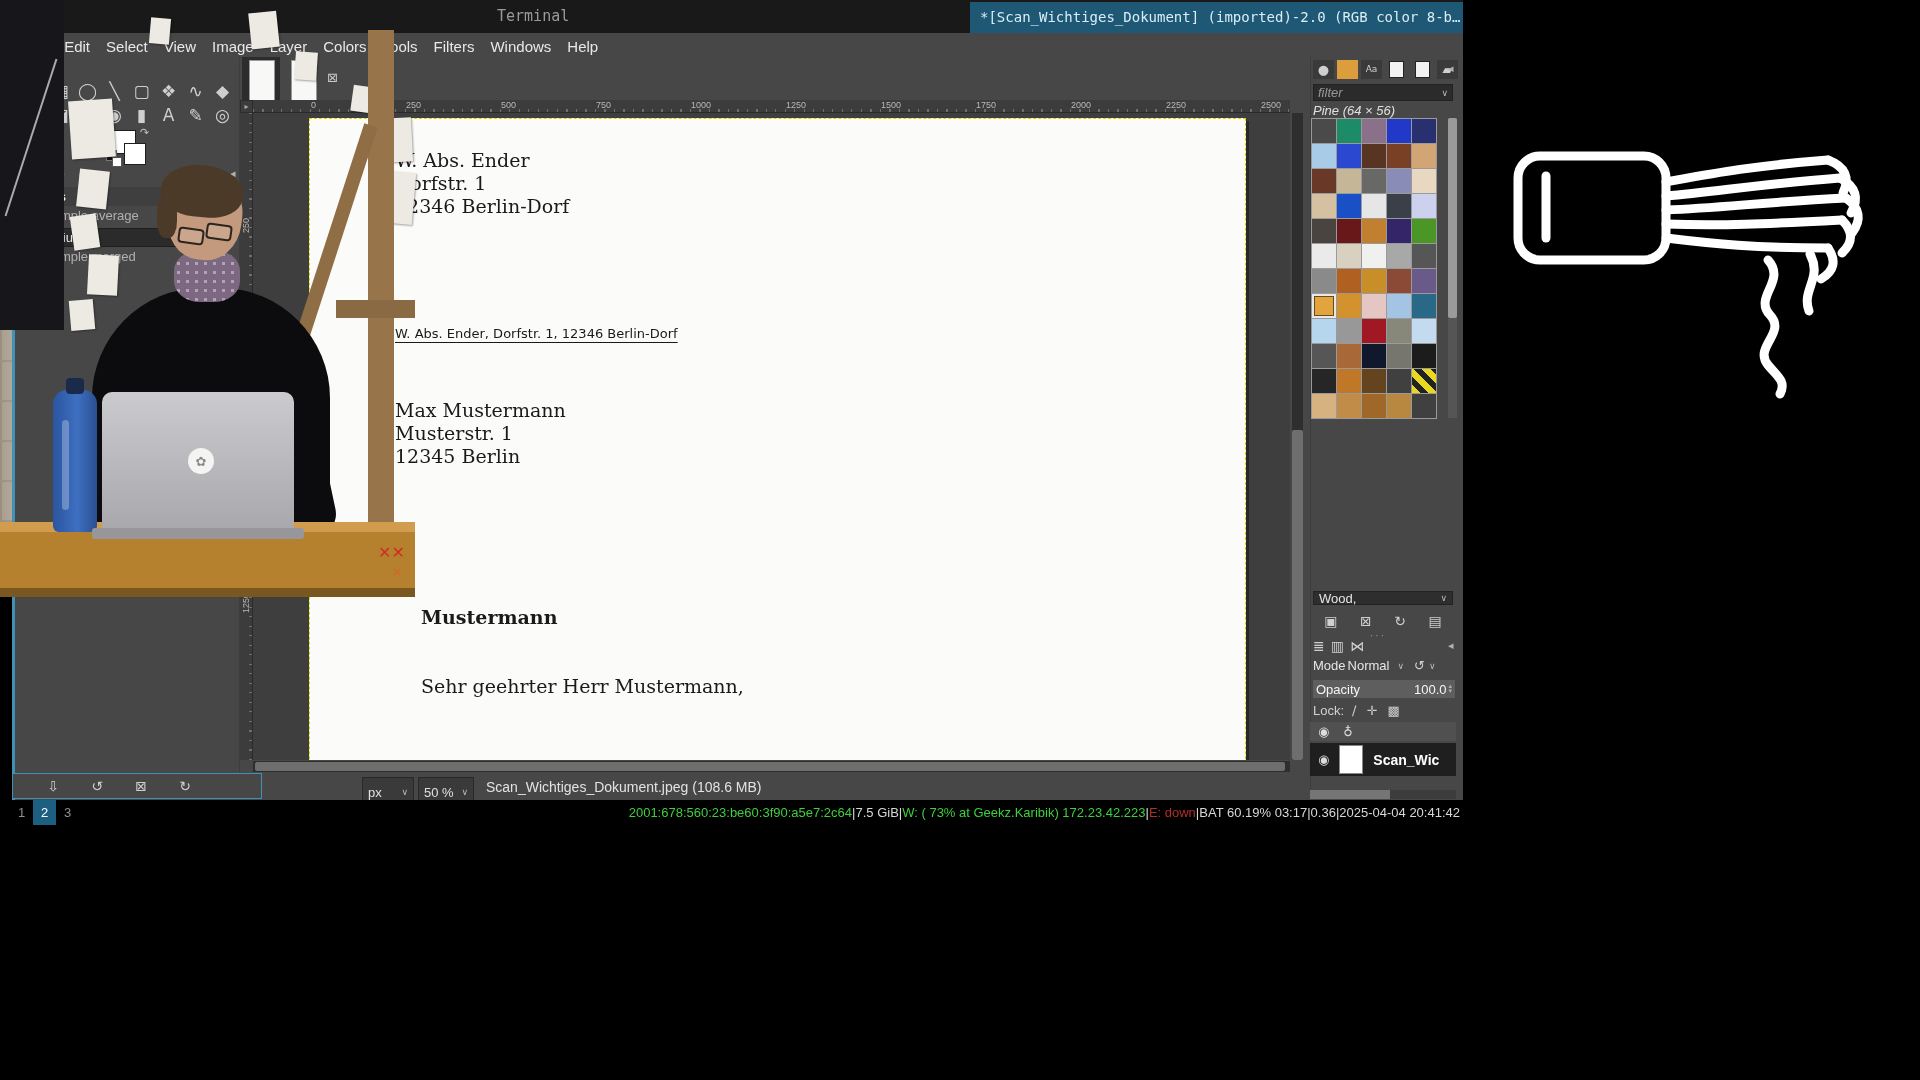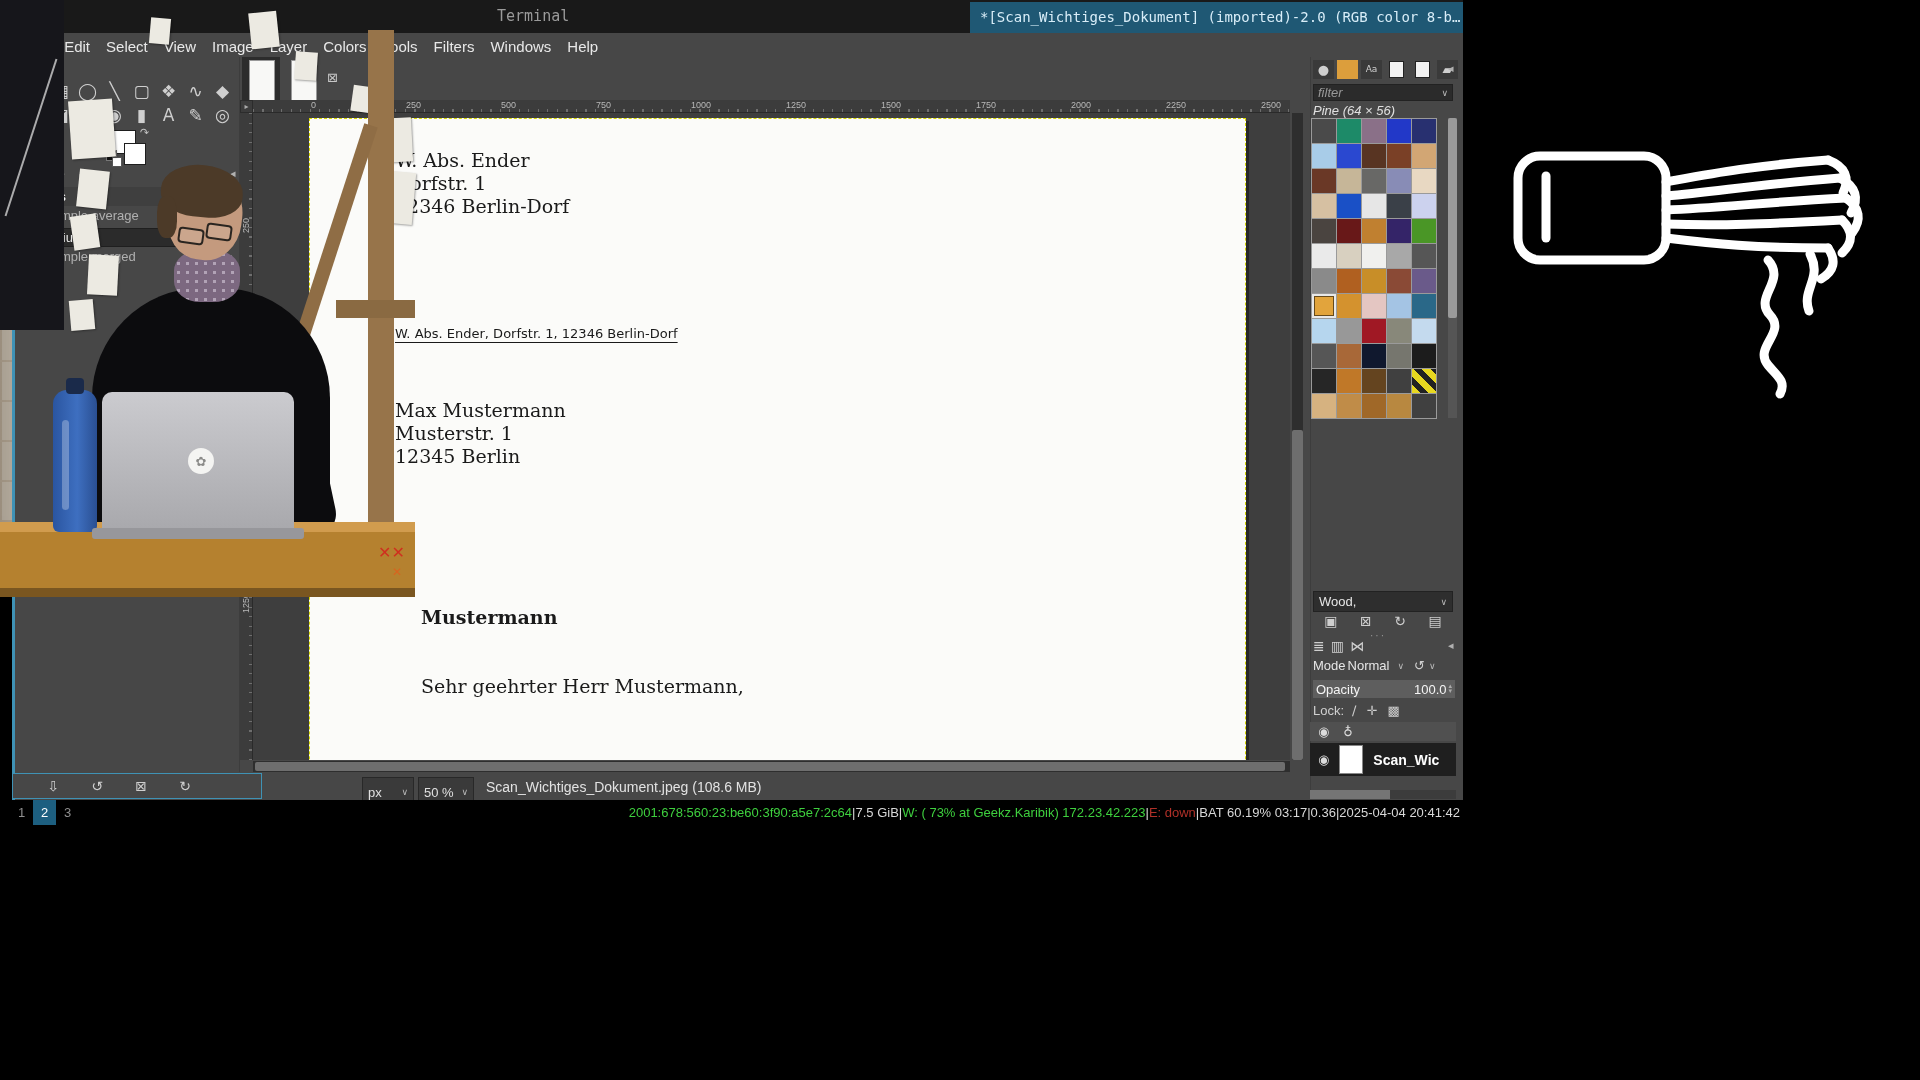--- a/index.html
+++ b/index.html
@@ -92,21 +92,21 @@
               display:flex;align-items:center;justify-content:space-between;padding:0 4px;box-sizing:border-box;}
   #filter-box span:first-child{font-style:italic;color:#999;font-size:13px;}
   #pattern-name{left:1313px;top:103px;font-style:italic;font-size:13px;color:#e0e0e0;}
   #pat-grid{left:1311px;top:118px;display:grid;grid-template-columns:repeat(5,24px);grid-auto-rows:24px;
             gap:1px;background:#9a9a9a;padding:1px;}
   .pat{width:24px;height:24px;}
   .pat.selected{outline:2px solid #e8e8e8;outline-offset:-2px;box-shadow:inset 0 0 0 3px rgba(0,0,0,.55);}
   .pat.warn{background:repeating-linear-gradient(45deg,#e8d820 0 6px,#222 6px 12px);}
   #pat-scroll{left:1448px;top:118px;width:9px;height:300px;background:#555;}
   #pat-scroll-thumb{left:1448px;top:118px;width:9px;height:200px;background:#9a9a9a;border-radius:2px;}
-  #wood-select{left:1313px;top:591px;width:140px;height:21px;background:#2e2e2e;border:1px solid #222;
+  #wood-select{left:1313px;top:591px;width:140px;height:14px;background:#2e2e2e;border:1px solid #222;
                display:flex;align-items:center;justify-content:space-between;padding:0 5px;box-sizing:border-box;
                color:#e6e6e6;font-size:13px;}
   #pat-actions{left:1313px;top:613px;width:140px;display:flex;justify-content:space-around;}
   #pat-actions .gi{font-size:14px;}
   #dock-dots{left:1370px;top:630px;color:#999;font-size:10px;letter-spacing:2px;}
   #layer-tabs{left:1313px;top:638px;display:flex;gap:6px;}
   #layer-tabs .gi{font-size:14px;}
   #layer-collapse{left:1448px;top:639px;font-size:11px;color:#b0b0b0;}
   #mode-row{left:1313px;top:658px;width:140px;display:flex;align-items:center;color:#e6e6e6;font-size:13px;}
   #mode-row .lbl{margin-right:2px;}

